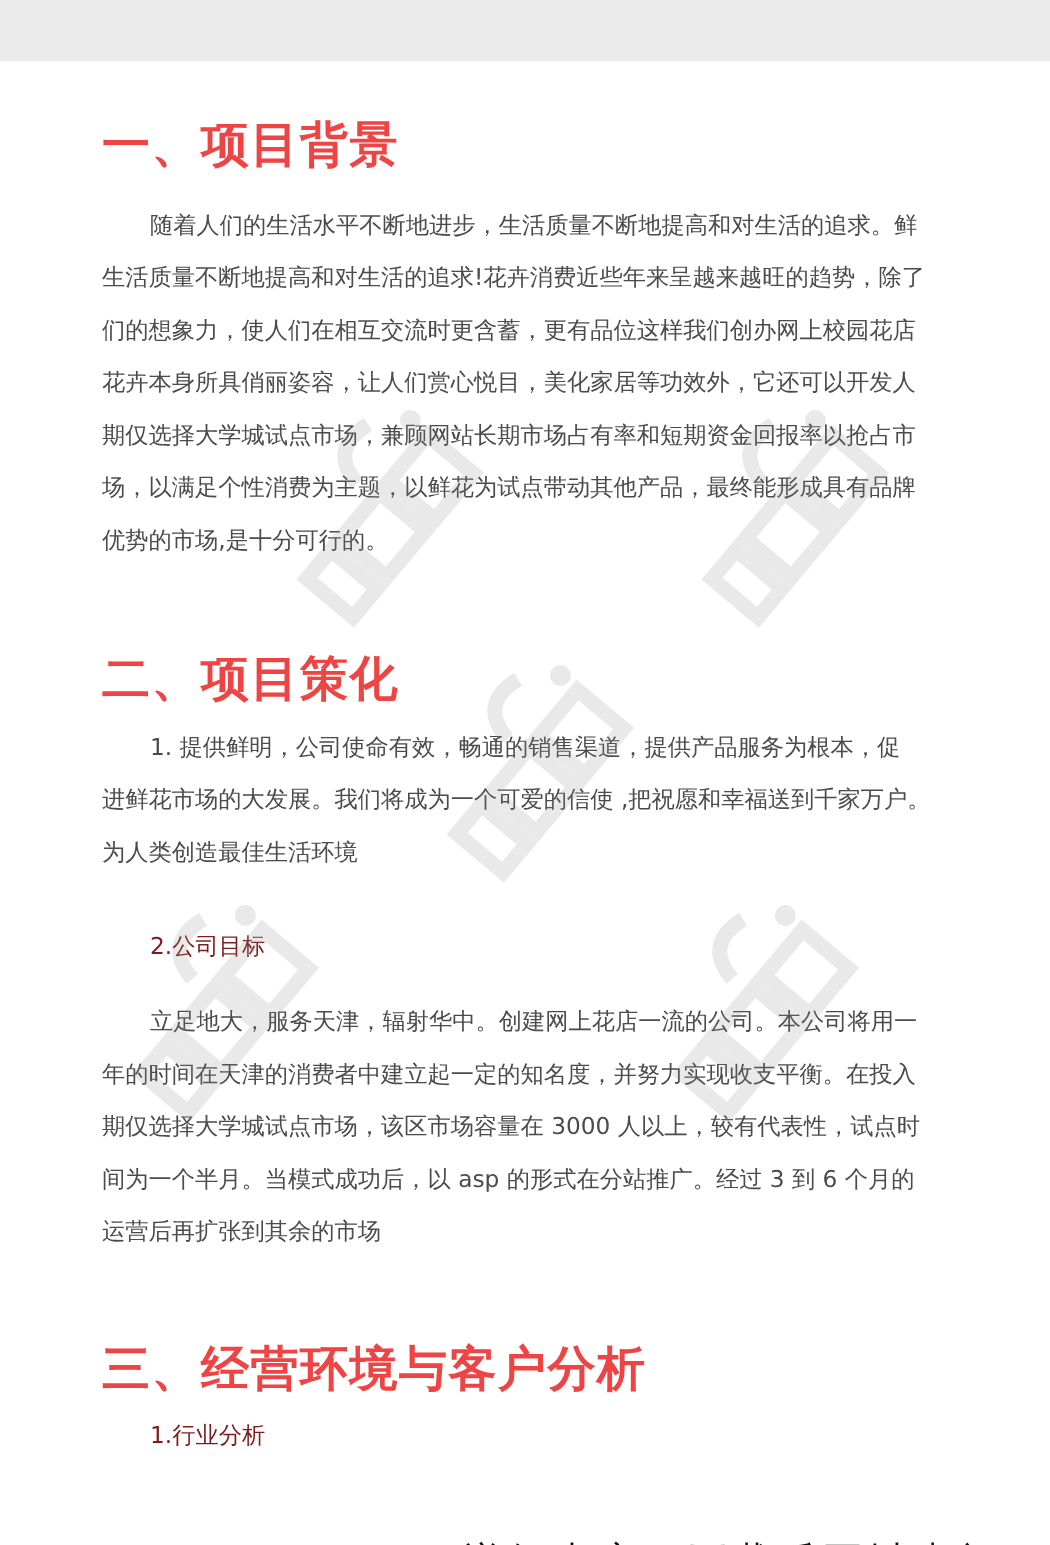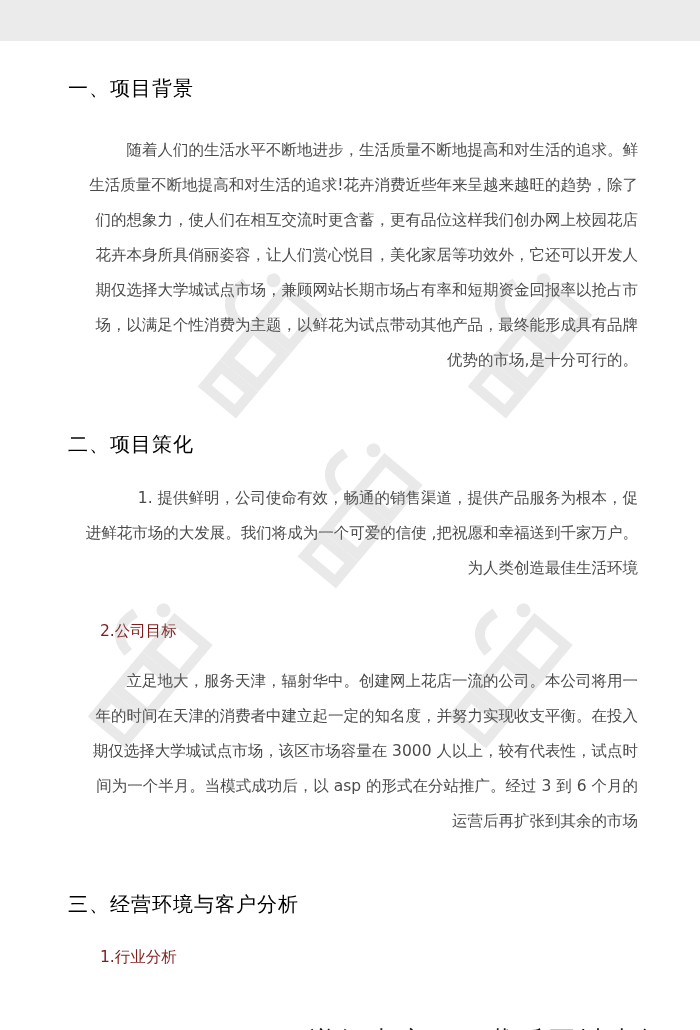--- a/index.html
+++ b/index.html
@@ -5,28 +5,28 @@
     html, body { margin: 0; padding: 0; }
     body {
       width: 700px; height: 1030px; overflow: hidden; position: relative;
       background: #ffffff;
       font-family: "DejaVu Sans", "Liberation Sans", sans-serif;
       color: #4a4a4a;
     }
     .top-band { position: absolute; left: 0; top: 0; width: 700px; height: 41px; background: #ebebeb; }
     .page { position: absolute; left: 0; top: 41px; width: 700px; height: 989px; }
     .h1 {
-      position: absolute; left: 68px; font-size: 20px; font-weight: normal; color: #000000;
+      position: absolute; left: 68px; font-size: 32px; font-weight: bold; color: #ef4444;
       letter-spacing: 1px; white-space: nowrap;
     }
     .p {
       position: absolute; left: 68px; width: 570px; font-size: 15.5px; color: #4b4b4b;
       line-height: 35px; white-space: nowrap;
     }
-    .line { display: block; height: 35px; text-align: right; }
+    .line { display: block; height: 35px; }
     .indent { padding-left: 32px; }
     .sub { position: absolute; left: 100px; font-size: 15.5px; color: #7f1d1d; white-space: nowrap; }
     .footer-note {
       position: absolute; left: 0; width: 700px; top: 976px; text-align: right;
       font-size: 24px; font-weight: normal; color: #111; letter-spacing: 6px; margin-top: 48px;
     }
     .wm { position: absolute; width: 150px; height: 150px; opacity: 0.18; pointer-events: none; }
   </style>
 </head>
 <body>

